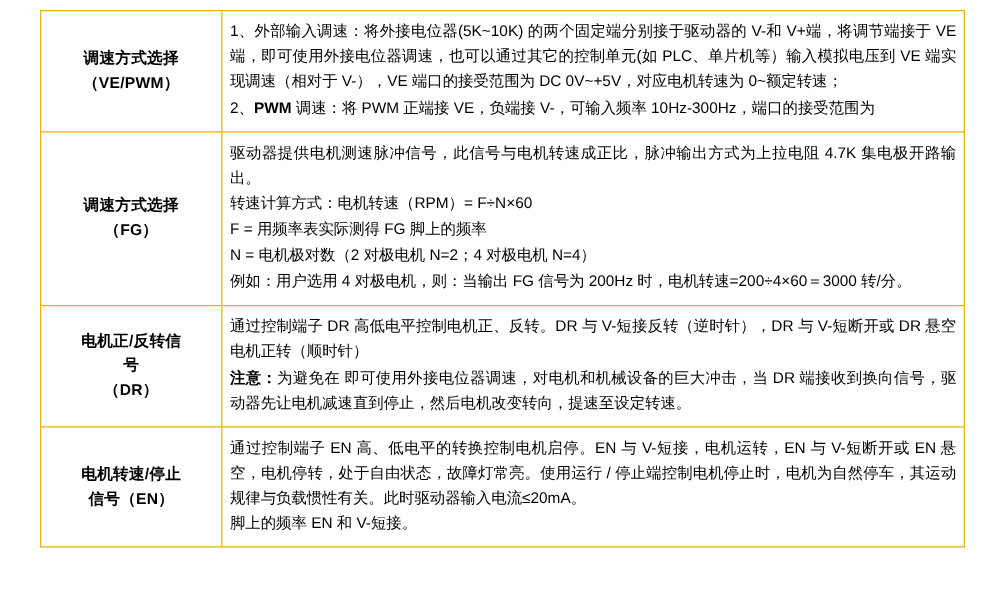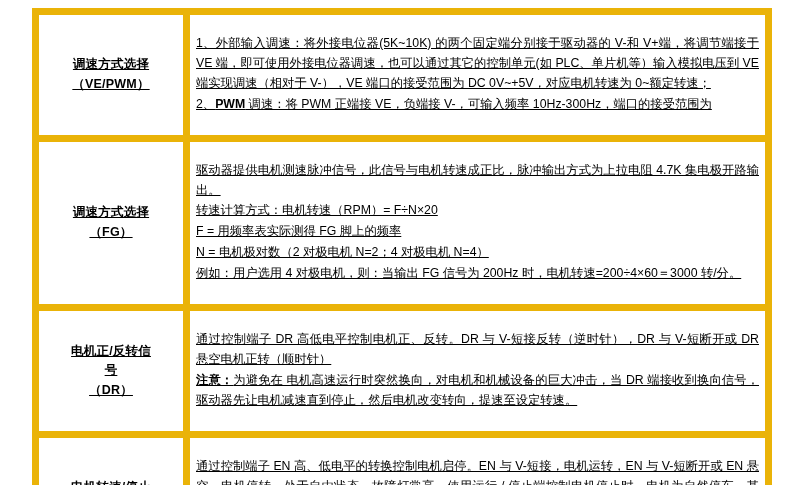--- a/index.html
+++ b/index.html
@@ -21,24 +21,23 @@
     box-sizing: border-box;
     padding: 8px 15px 8px 32px;
   }
   table.spec-table {
     border-collapse: collapse;
     width: 740px;
     table-layout: fixed;
     border: 1px solid #000000;
   }
   table.spec-table td {
-    border: 7px solid #eab308;
+    border: 1px solid #eab308;
     vertical-align: middle;
-    padding: 19px 6px;
-    text-decoration: underline;
+    padding: 7px 6px;
   }
   td.label-cell {
     width: 132px;
     text-align: center;
     font-weight: bold;
     font-size: 12.5px;
     line-height: 1.55;
     letter-spacing: 0.2px;
     margin-left: 43px;
   }
@@ -75,35 +74,35 @@
             <p><span>2、</span><span class="bold-inline">PWM</span><span> 调速：将 PWM 正端接 VE，负端接 V-，可输入频率 10Hz-300Hz，端口的接受范围为</span></p>
           </td>
         </tr>
         <tr>
           <td class="label-cell">
             <span class="label-line">调速方式选择</span>
             <span class="label-line">（FG）</span>
           </td>
           <td class="desc-cell">
             <p><span>驱动器提供电机测速脉冲信号，此信号与电机转速成正比，脉冲输出方式为上拉电阻 4.7K 集电极开路输出。</span></p>
-            <p><span>转速计算方式：电机转速（RPM）= F÷N×20</span></p>
+            <p><span>转速计算方式：电机转速（RPM）= F÷N×60</span></p>
             <p><span>F = 用频率表实际测得 FG 脚上的频率</span></p>
             <p><span>N = 电机极对数（2 对极电机 N=2；4 对极电机 N=4）</span></p>
             <p><span>例如：用户选用 4 对极电机，则：当输出 FG 信号为 200Hz 时，电机转速=200÷4×60＝3000 转/分。</span></p>
           </td>
         </tr>
         <tr>
           <td class="label-cell">
             <span class="label-line">电机正/反转信</span>
             <span class="label-line">号</span>
             <span class="label-line">（DR）</span>
           </td>
           <td class="desc-cell">
             <p><span>通过控制端子 DR 高低电平控制电机正、反转。DR 与 V-短接反转（逆时针），DR 与 V-短断开或 DR 悬空电机正转（顺时针）</span></p>
-            <p><span class="bold-inline">注意：</span><span>为避免在 电机高速运行时突然换向，对电机和机械设备的巨大冲击，当 DR 端接收到换向信号，驱动器先让电机减速直到停止，然后电机改变转向，提速至设定转速。</span></p>
+            <p><span class="bold-inline">注意：</span><span>为避免在 即可使用外接电位器调速，对电机和机械设备的巨大冲击，当 DR 端接收到换向信号，驱动器先让电机减速直到停止，然后电机改变转向，提速至设定转速。</span></p>
           </td>
         </tr>
         <tr>
           <td class="label-cell">
             <span class="label-line">电机转速/停止</span>
             <span class="label-line">信号（EN）</span>
           </td>
           <td class="desc-cell">
             <p><span>通过控制端子 EN 高、低电平的转换控制电机启停。EN 与 V-短接，电机运转，EN 与 V-短断开或 EN 悬空，电机停转，处于自由状态，故障灯常亮。使用运行 / 停止端控制电机停止时，电机为自然停车，其运动规律与负载惯性有关。此时驱动器输入电流≤20mA。</span></p>
             <p><span>脚上的频率 EN 和 V-短接。</span></p>

